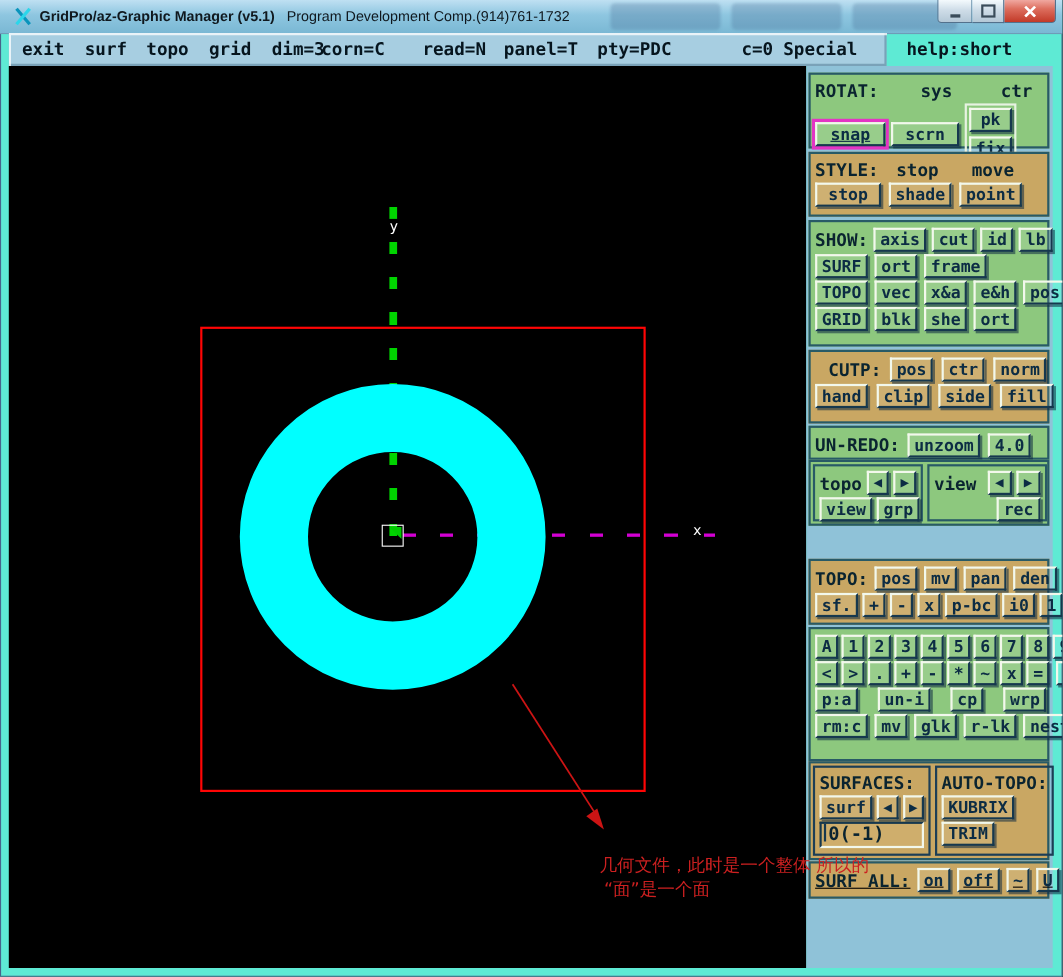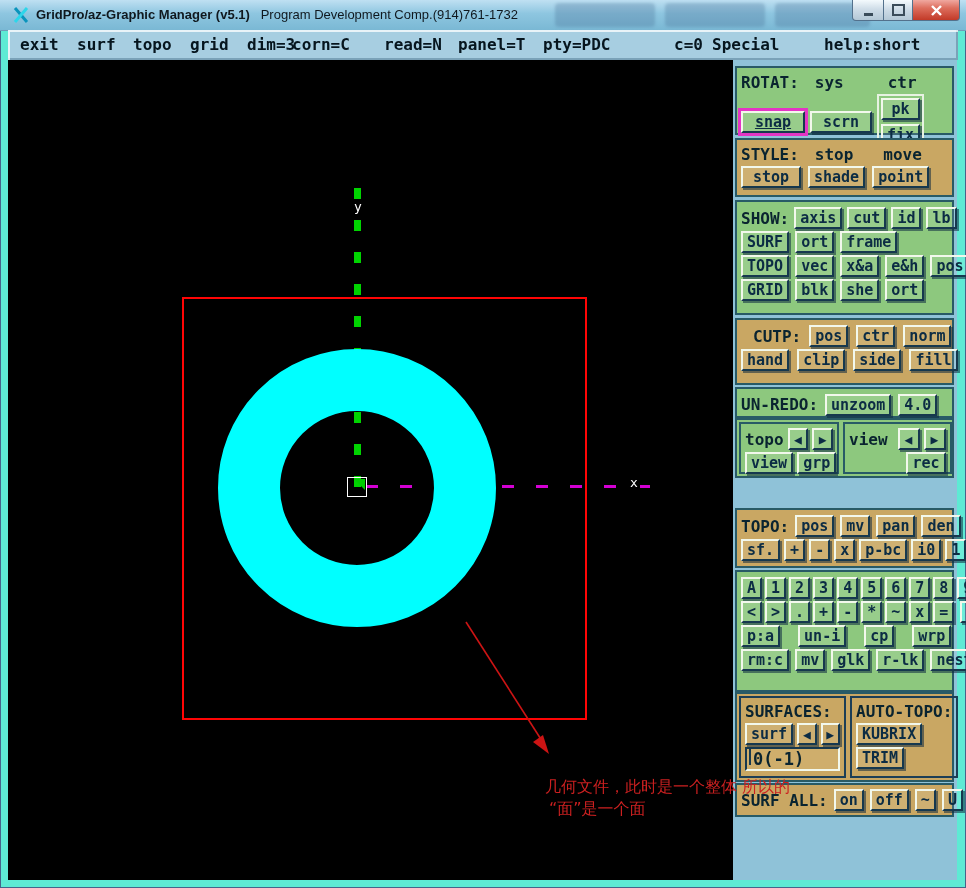--- a/index.html
+++ b/index.html
@@ -11,21 +11,21 @@
   .title-text b{font-weight:bold;}
   .ghost{position:absolute;top:3px;height:24px;border-radius:4px;background:rgba(70,110,150,.30);filter:blur(1.5px);}
   .winbtns{position:absolute;top:0;right:6px;display:flex;}
   .wbtn{height:20px;display:flex;align-items:center;justify-content:center;border:1px solid #53718c;border-top:none;background:linear-gradient(#f4fafd,#cfdde8 45%,#b4c8d6);cursor:pointer;}
   .wbtn.min{width:30px;border-bottom-left-radius:4px;}
   .wbtn.max{width:28px;border-left:none;}
   .wbtn.close{width:46px;border-left:none;background:linear-gradient(#f0a8a0,#dd6e5e 40%,#c23a28);border-bottom-right-radius:4px;}
   .glyph-min{width:9px;height:3px;background:#3a4c5a;margin-top:8px;}
   .glyph-max{width:9px;height:8px;border:2px solid #3a4c5a;}
   
-  .menubar{position:absolute;left:8px;top:30px;width:950px;height:30px;background:#a7cee1;box-shadow:inset 2px 2px 0 rgba(255,255,255,.75),inset -2px -2px 0 rgba(40,80,110,.35);}
+  .menubar{position:absolute;left:8px;top:30px;width:798px;height:30px;background:#a7cee1;box-shadow:inset 2px 2px 0 rgba(255,255,255,.75),inset -2px -2px 0 rgba(40,80,110,.35);}
   .menu-item{position:absolute;top:5px;font:bold 16px "DejaVu Sans Mono",monospace;color:#06151e;cursor:pointer;white-space:nowrap;}
   
   .canvas{position:absolute;left:8px;top:60px;width:725px;height:820px;background:#000;overflow:hidden;}
   .y-axis{position:absolute;left:346px;top:128px;width:7px;height:306px;background:repeating-linear-gradient(180deg,#00d400 0 11px,transparent 11px 32px);}
   .x-axis{position:absolute;left:358px;top:425px;width:296px;height:3px;background:repeating-linear-gradient(90deg,#d400d4 0 12px,transparent 12px 34px);z-index:1;}
   .ring{position:absolute;left:210px;top:289px;width:154px;height:154px;border:62px solid #00ffff;border-radius:50%;z-index:2;}
   .sel-rect{position:absolute;left:174px;top:237px;width:401px;height:419px;border:2px solid #ff0505;z-index:3;}
   .axis-lab{position:absolute;z-index:4;font:13px "DejaVu Sans Mono",monospace;color:#fff;background:#000;padding:0 2px;}
   .y-lab{left:344px;top:139px;}
   .x-lab{left:620px;top:415px;}
@@ -114,21 +114,21 @@
   </div>
 
   <div class="annotation ann1">几何文件，此时是一个整体 所以的</div>
   <div class="annotation ann2">“面”是一个面</div>
 
   <div class="panel">
 
     <div class="sec green" style="top:6px;height:69px;">
       <div class="row">
         <span class="lbl">ROTAT:</span>
-        <span class="lbl" style="margin-left:16px;">sys</span>
+        <span class="lbl" style="margin-left:38px;">sys</span>
         <span class="lbl" style="margin-left:44px;">ctr</span>
       </div>
       <div class="row" style="gap:5px;">
         <span class="btn sel" style="width:64px;">snap</span>
         <span class="btn" style="width:62px;">scrn</span>
         <span class="grpfrm">
           <span class="btn">pk</span>
           <span class="btn">fix</span>
         </span>
       </div>
@@ -303,21 +303,21 @@
           </div>
         <div class="row">
             <span class="btn">KUBRIX</span>
           </div>
         <div class="row">
             <span class="btn">TRIM</span>
           </div>
       </div>
     </div>
 
-    <div class="sec tan" style="top:723px;height:34px;display:flex;align-items:center;gap:6px;padding-top:1px;padding-bottom:1px;">
+    <div class="sec tan" style="top:723px;height:34px;display:flex;align-items:center;gap:6px;padding-top:1px;padding-bottom:1px;text-decoration:underline;">
       <span class="lbl">SURF ALL:</span>
       <span class="btn">on</span>
       <span class="btn">off</span>
       <span class="btn">~</span>
       <span class="btn">U</span>
     </div>
 
   </div>
 </div>
 

